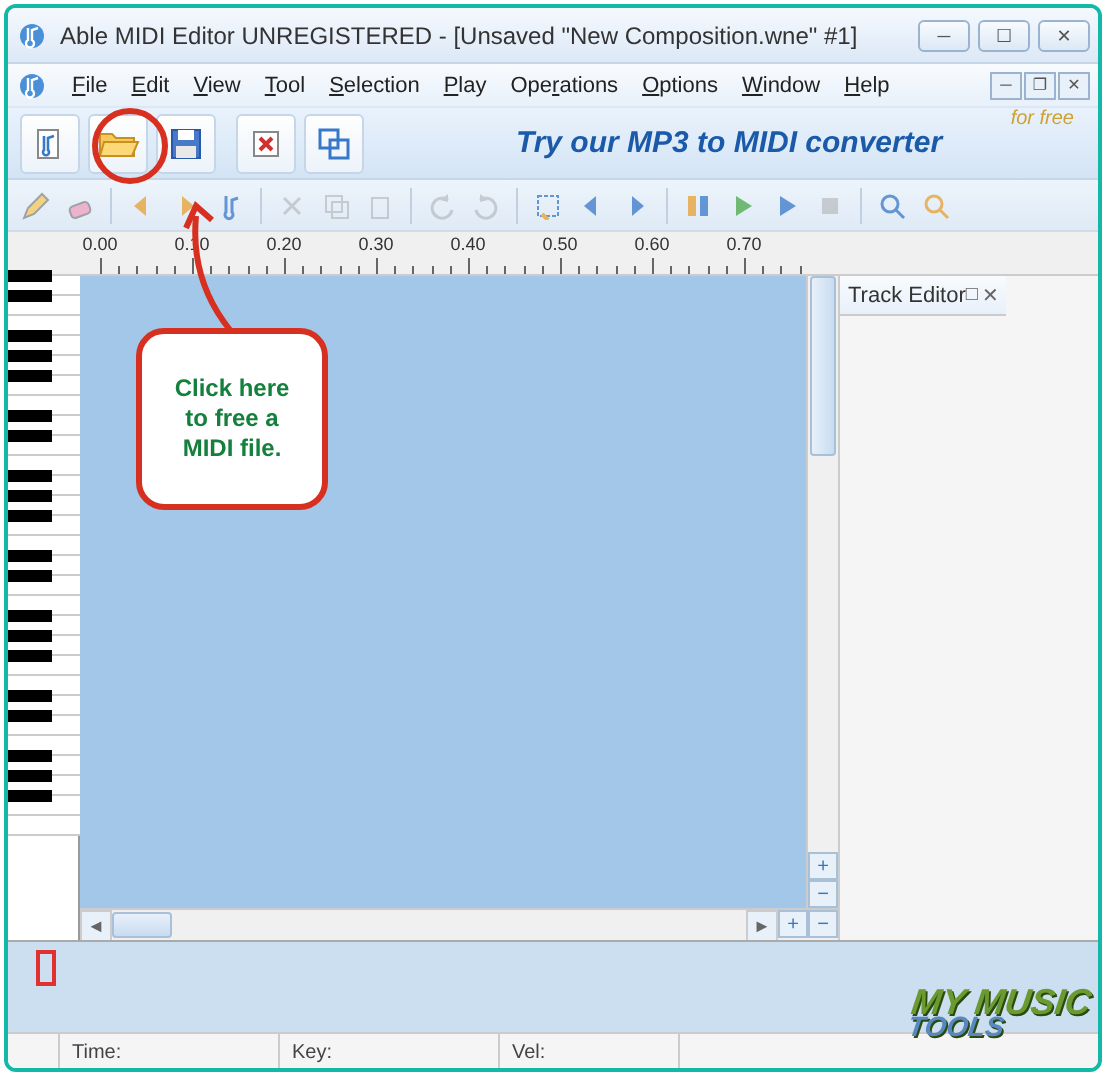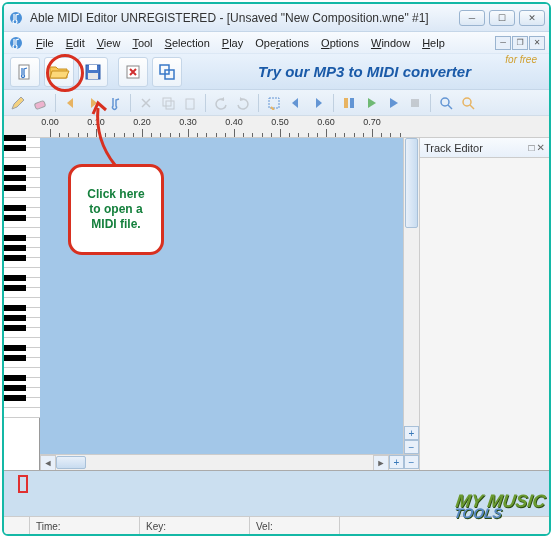--- a/index.html
+++ b/index.html
@@ -40,21 +40,21 @@
 .piano-key { position: absolute; left: 0; width: 36px; height: 10px; border-bottom: 1px solid #ccc; background: #fff; }
 .piano-black { position: absolute; left: 0; width: 22px; height: 6px; background: #000; }
 
 .canvas-area { flex: 1; display: flex; flex-direction: column; min-width: 0; }
 .canvas { flex: 1; background: #a3c7e8; position: relative; }
 .canvas-scroll-v { width: 16px; background: #f0f0f0; border-left: 1px solid #ccc; position: relative; }
 .scroll-thumb-v { position: absolute; top: 0; left: 1px; width: 13px; height: 90px; background: linear-gradient(90deg,#e8f0fa,#c8dcf0); border: 1px solid #a8c0d8; border-radius: 2px; }
 .zoom-btns-v { position: absolute; bottom: 0; left: 0; width: 16px; }
 .zoom-btn { width: 15px; height: 14px; background: #e8f0fa; border: 1px solid #a8c0d8; display: flex; align-items: center; justify-content: center; font-size: 10px; color: #3878b8; }
 
-.track-panel { width: 130px; background: #f5f5f5; border-left: 1px solid #ccc; display: flex; flex-direction: column; }
+.track-panel { width: 130px; background: #f5f5f5; border-left: 1px solid #ccc; display: flex; flex-direction: row; }
 .track-header { height: 20px; background: linear-gradient(#f8fbfe,#e8f0fa); border-bottom: 1px solid #ccc; display: flex; align-items: center; padding: 0 4px; font-size: 11px; color: #333; }
 .pin-icon { margin-left: auto; font-size: 10px; color: #666; margin-right: 2px; }
 .close-panel { font-size: 10px; color: #666; }
 
 .hscroll-row { height: 16px; display: flex; background: #f0f0f0; border-top: 1px solid #ccc; }
 .hscroll-arrow { width: 16px; height: 16px; background: #e8f0fa; border: 1px solid #ccc; display: flex; align-items: center; justify-content: center; font-size: 9px; color: #666; }
 .hscroll-track { flex: 1; position: relative; }
 .hscroll-thumb { position: absolute; left: 0; top: 1px; width: 30px; height: 13px; background: linear-gradient(#e8f0fa,#c8dcf0); border: 1px solid #a8c0d8; border-radius: 2px; }
 .hscroll-zoom { display: flex; }
 
@@ -419,20 +419,20 @@
 
 <div class="open-highlight"></div>
 
 <svg class="callout-arrow" width="50" height="70" viewBox="0 0 50 70">
   <path d="M25 65 Q 5 40 8 8" stroke="#d83020" stroke-width="3" fill="none"></path>
   <path d="M3 14 L8 3 L16 10" stroke="#d83020" stroke-width="3" fill="none"></path>
 </svg>
 
 <div class="callout">
   <div>Click here</div>
-  <div>to open a</div>
+  <div>to free a</div>
   <div>MIDI file.</div>
 </div>
 
 <div class="logo-watermark">
   <div>MY MUSIC</div>
   <div class="l2">TOOLS</div>
 </div>
 
 </body></html>

